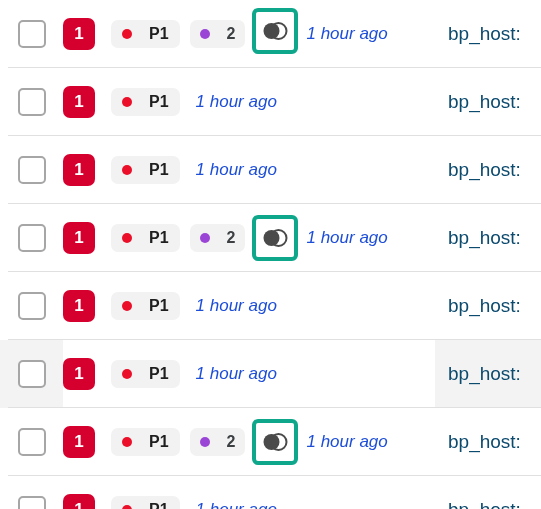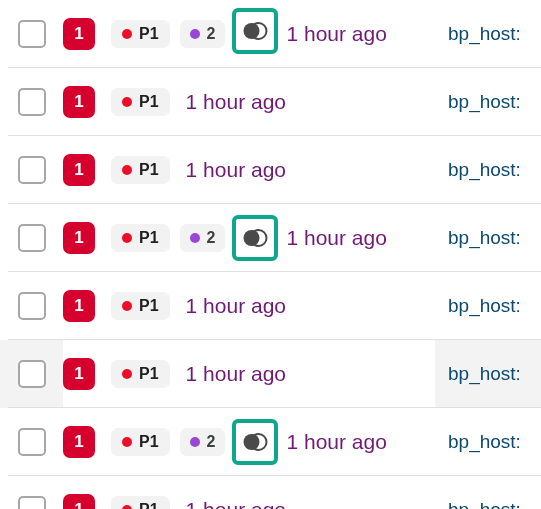--- a/index.html
+++ b/index.html
@@ -103,21 +103,21 @@
     justify-content: center;
     flex: 0 0 auto;
     cursor: pointer;
   }
 
   
   .pill {
     height: 28px;
     display: inline-flex;
     align-items: center;
-    gap: 7px;
+    gap: 17px;
     padding: 0 11px;
     border-radius: 7px;
     background: #f2f2f2;
     font-size: 16px;
     font-weight: 700;
     color: #1f1f1f;
     flex: 0 0 auto;
     cursor: pointer;
     white-space: nowrap;
   }
@@ -148,24 +148,25 @@
     justify-content: center;
     flex: 0 0 auto;
     cursor: pointer;
   }
   .icon-highlight.clip-top { margin-top: -6px; }
   .venn-icon { display: block; }
 
   
   .timestamp {
     margin-left: 8px;
-    font-size: 21px;
-    color: #701a75;
+    font-size: 17px;
+    color: #1d4ed8;
     white-space: nowrap;
     flex: 0 0 auto;
+    font-style: italic;
   }
   .timestamp.no-icon { margin-left: 16px; }
 
   
   .host-col {
     position: absolute;
     left: 448px;
     top: 50%;
     transform: translateY(-50%);
     z-index: 3;

